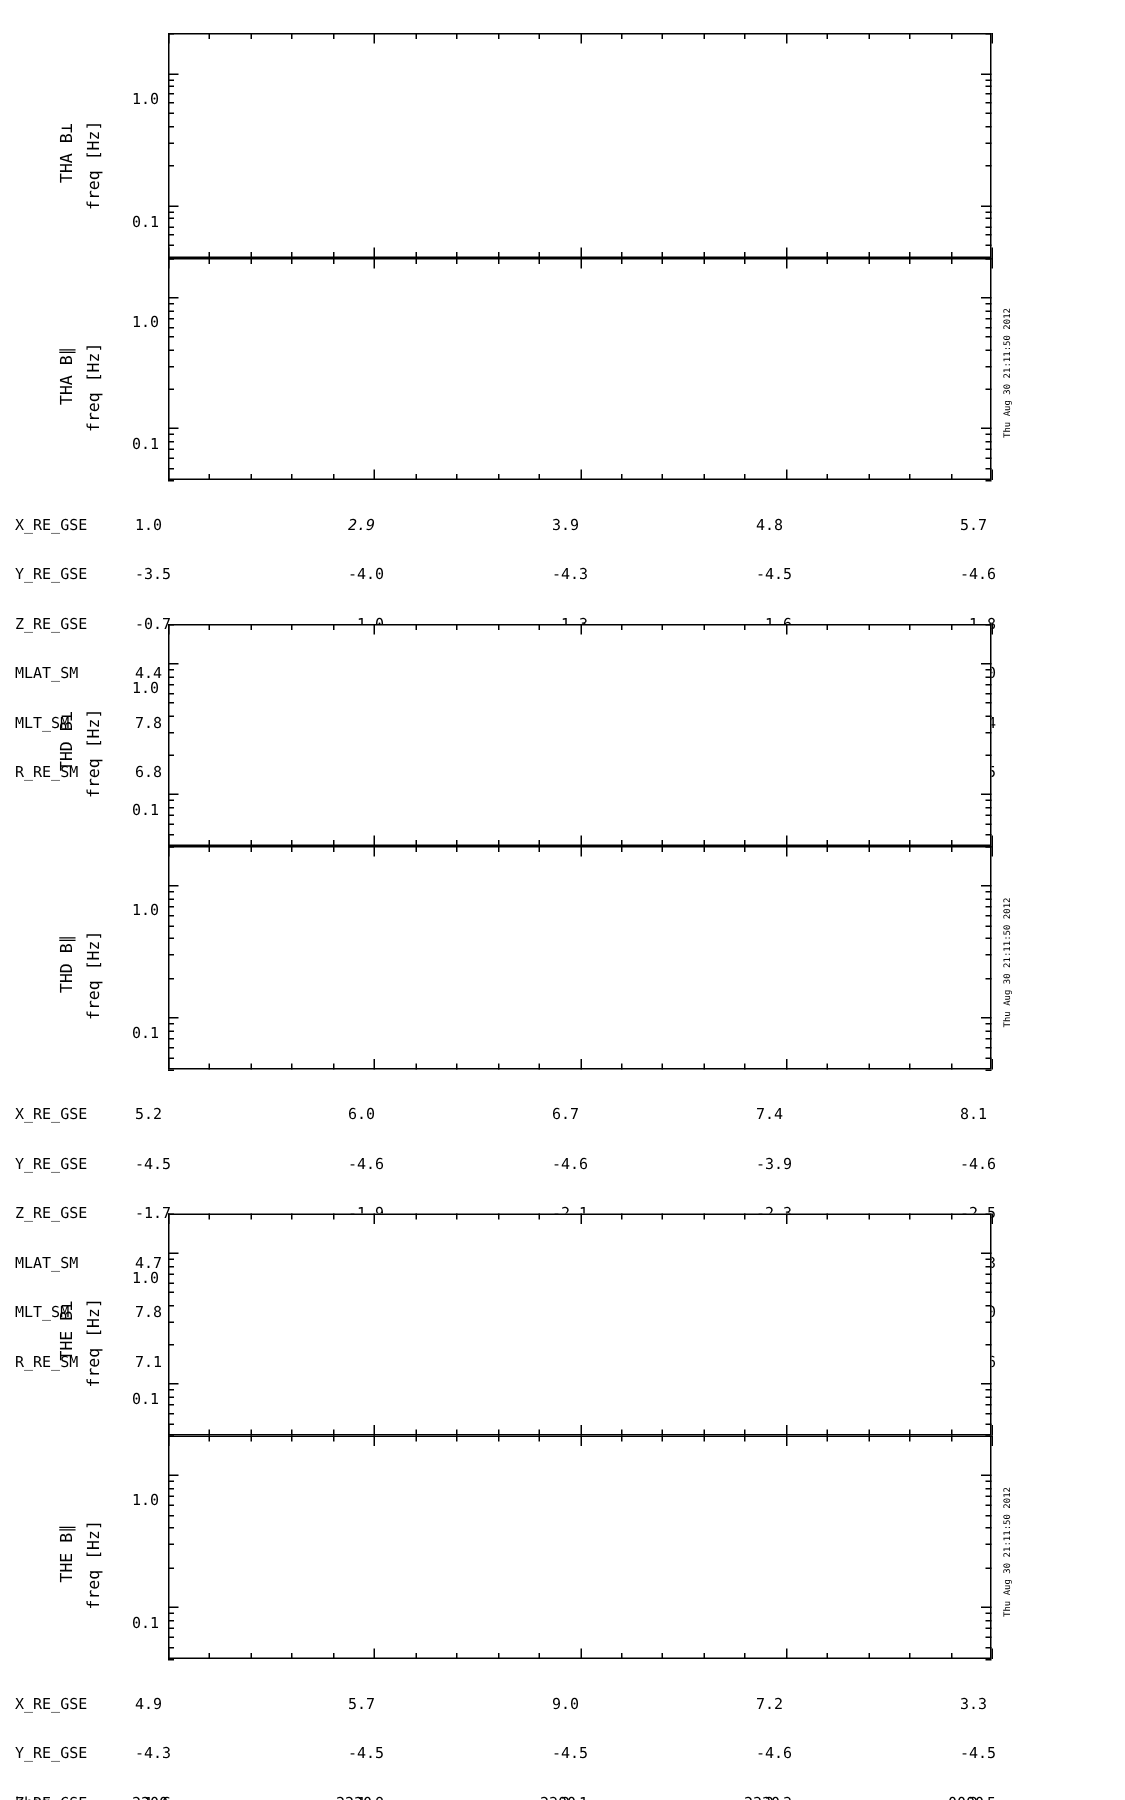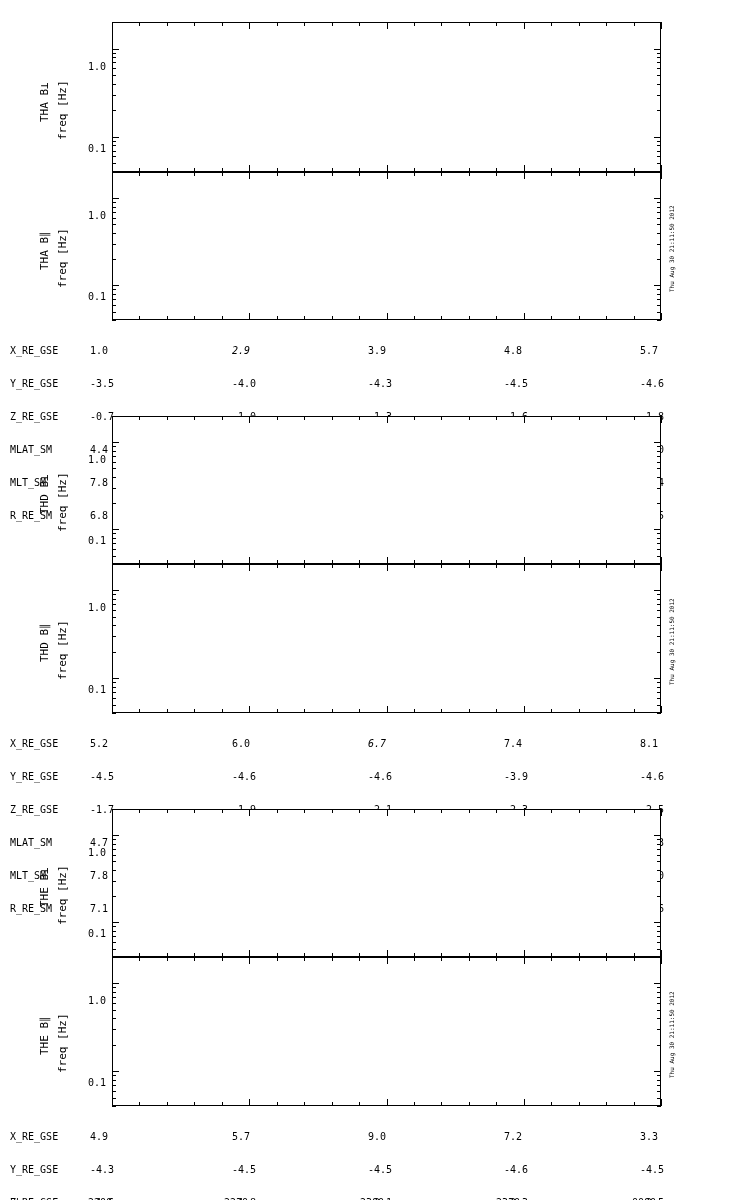--- a/index.html
+++ b/index.html
@@ -169,21 +169,21 @@
   <div class="ylabel" style="left:56px; top:680px;"><span>freq  [Hz]</span></div>
   <div class="ytick-lab" style="left:76px; top:602px; width:30px;">1.0</div>
   <div class="ytick-lab" style="left:76px; top:684px; width:30px;">0.1</div>
   <div class="sidestamp" style="left:668px; top:685px;">Thu Aug 30 21:11:50 2012</div>
 
   <div class="annot" style="left:10px; top:716px; width:730px;">
     <div class="annot-row">
       <span class="annot-name">X_RE_GSE</span>
       <span class="annot-val" style="left:80px;">5.2</span>
       <span class="annot-val" style="left:222px;">6.0</span>
-      <span class="annot-val" style="left:358px;font-style:italic;">6.7</span>
+      <span class="annot-val" style="left:358px;">6.7</span>
       <span class="annot-val" style="left:494px;">7.4</span>
       <span class="annot-val" style="left:630px;">8.1</span>
     </div>
     <div class="annot-row">
       <span class="annot-name">Y_RE_GSE</span>
       <span class="annot-val" style="left:80px;">-4.5</span>
       <span class="annot-val" style="left:222px;">-4.6</span>
       <span class="annot-val" style="left:358px;">-4.6</span>
       <span class="annot-val" style="left:494px;">-3.9</span>
       <span class="annot-val" style="left:630px;">-4.6</span>

